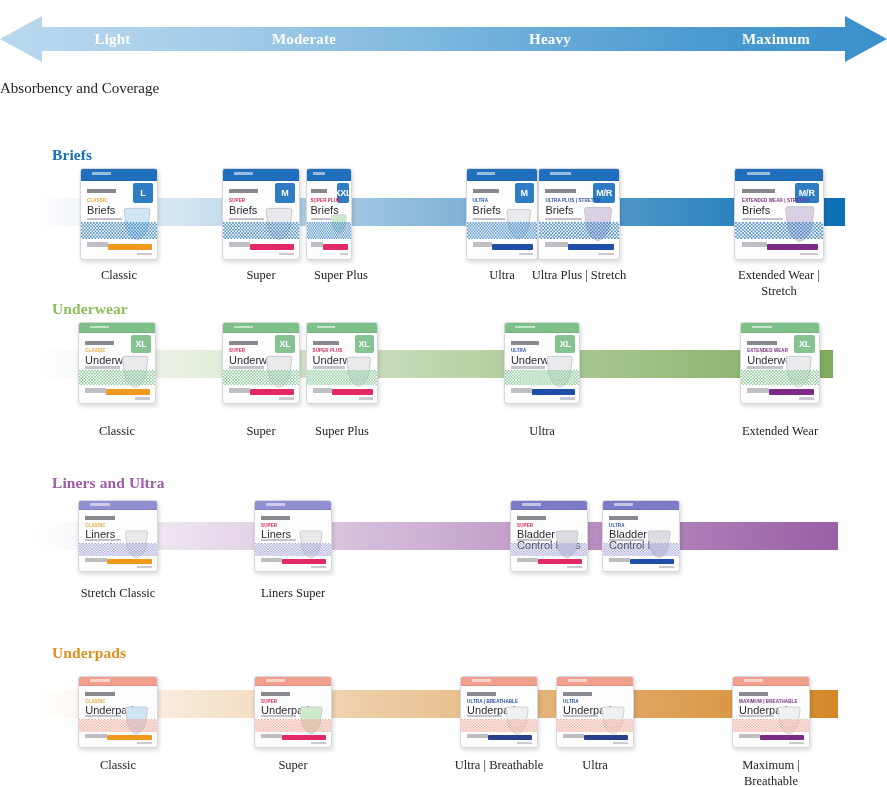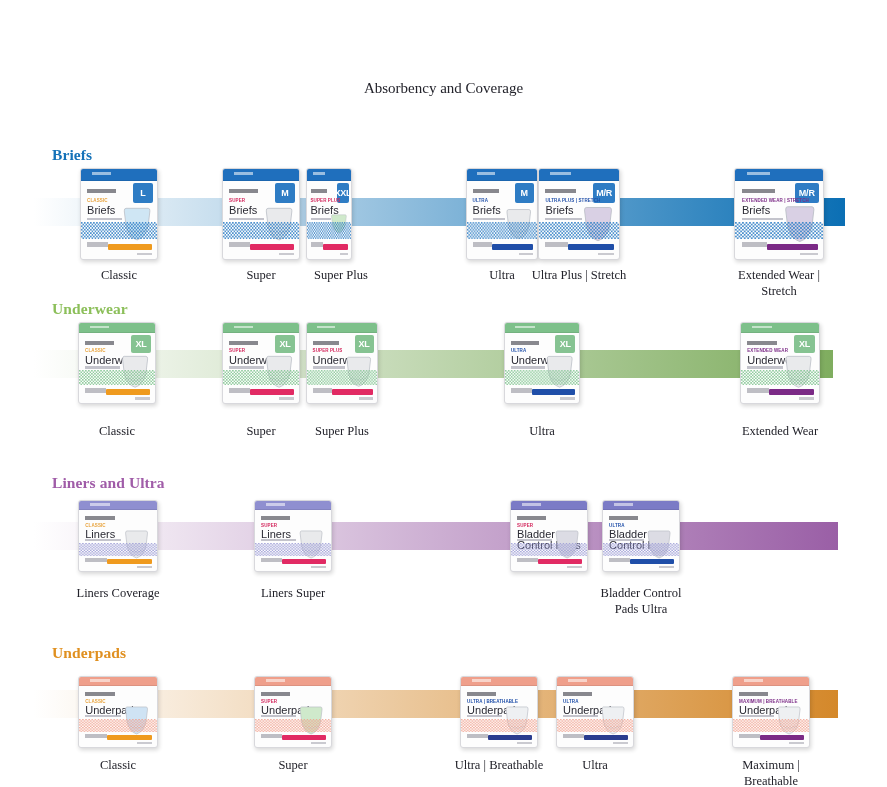--- a/index.html
+++ b/index.html
@@ -26,21 +26,21 @@
     text-align: center;
     letter-spacing: .2px;
   }
   .al-light    { position: absolute; left: 60px;  width: 105px; }
   .al-moderate { position: absolute; left: 245px; width: 118px; }
   .al-heavy    { position: absolute; left: 500px; width: 100px; }
   .al-maximum  { position: absolute; left: 720px; width: 112px; }
 
   .axis-caption {
     position: absolute; left: 0; top: 80px; width: 887px;
-    text-align: center;
+    text-align: left;
     font-family: "Liberation Serif", serif;
     font-size: 15px;
     color: #23232b;
   }
 
   
   .section { position: absolute; left: 0; width: 887px; }
   .section-title {
     position: absolute; left: 52px;
     font-family: "Liberation Serif", serif;
@@ -144,20 +144,40 @@
     color: #22222a;
     text-align: center;
     line-height: 1.25;
   }
 </style>
 </head>
 <body>
 
 <div class="page">
 
+  <div class="arrow-wrap">
+    <svg class="arrow-svg" viewBox="0 0 887 50" preserveAspectRatio="none">
+      <defs>
+        <linearGradient id="arrGrad" x1="0" y1="0" x2="1" y2="0">
+          <stop offset="0%" stop-color="#b9d8ed"></stop>
+          <stop offset="22%" stop-color="#a8cfe9"></stop>
+          <stop offset="50%" stop-color="#7bb6de"></stop>
+          <stop offset="78%" stop-color="#4c9bd1"></stop>
+          <stop offset="100%" stop-color="#3a90ca"></stop>
+        </linearGradient>
+      </defs>
+      <polygon points="0,25 42,2 42,13 845,13 845,2 887,25 845,48 845,37 42,37 42,48" fill="url(#arrGrad)"></polygon>
+    </svg>
+    <div class="arrow-labels">
+      <div class="arrow-label al-light">Light</div>
+      <div class="arrow-label al-moderate">Moderate</div>
+      <div class="arrow-label al-heavy">Heavy</div>
+      <div class="arrow-label al-maximum">Maximum</div>
+    </div>
+  </div>
 
   <div class="axis-caption">Absorbency and Coverage</div>
 
   <div id="sections-root">
       <div class="section" style="top: 140px; height: 168px;">
         <div class="band" style="top: 58px; width: 845px; background: linear-gradient(to right, rgb(255, 255, 255) 0%, rgb(255, 255, 255) 4%, rgb(11, 111, 180) 100%);"></div>
         <div class="section-title" style="top: 6px; color: rgb(21, 114, 184);">Briefs</div>
         <div class="products">
           <div class="product" style="left: 80px; top: 28px; width: 78px; height: 92px;">
             <div class="pack">
@@ -486,21 +506,21 @@
                       <rect x="2" y="2" width="2" height="2" fill="#9a9ad6" opacity="0.85"></rect>
                     </pattern>
                   </defs>
                   <rect width="100" height="20" fill="url(#p12)"></rect>
                 </svg></div>
               <div class="icons"></div>
               <div class="footbar" style="background:#ef9a1e"></div>
               <div class="sku"></div>
             </div>
           </div>
-          <div class="caption" style="left: 65px; top: 118px; width: 106px;">Liners Coverage</div>
+          <div class="caption" style="left: 65px; top: 118px; width: 106px;">Stretch Classic</div>
           <div class="product" style="left: 254px; top: 32px; width: 78px; height: 72px;">
             <div class="pack">
               <div class="captop" style="background:#8f8fd0"></div>
               <div class="brand"></div>
               <div class="tier" style="color:#d2245a">SUPER</div>
               <div class="pname">Liners</div>
               <div class="subline"></div>
               <div class="imgarea"><svg width="100%" height="100%" viewBox="0 0 40 44" preserveAspectRatio="xMidYMid meet">
                   <path d="M7 4 H33 Q35 4 35 7 L33 24 Q30 38 20 41 Q10 38 7 24 L5 7 Q5 4 7 4 Z" fill="#e9eaec" stroke="#b8bcc4" stroke-width="0.9"></path>
                   <path d="M11 30 Q20 36 29 30" fill="none" stroke="#c6cad2" stroke-width="0.8"></path>
@@ -563,21 +583,20 @@
                       <rect x="2" y="2" width="2" height="2" fill="#9a9ad6" opacity="0.85"></rect>
                     </pattern>
                   </defs>
                   <rect width="100" height="20" fill="url(#p15)"></rect>
                 </svg></div>
               <div class="icons"></div>
               <div class="footbar" style="background:#1f4ea8"></div>
               <div class="sku"></div>
             </div>
           </div>
-          <div class="caption" style="left: 589px; top: 118px; width: 104px;">Bladder Control Pads Ultra</div>
         </div>
       </div>
       <div class="section" style="top: 638px; height: 160px;">
         <div class="band" style="top: 52px; width: 838px; background: linear-gradient(to right, rgb(255, 255, 255) 0%, rgb(255, 255, 255) 4%, rgb(212, 136, 42) 100%);"></div>
         <div class="section-title" style="top: 6px; color: rgb(224, 144, 32);">Underpads</div>
         <div class="products">
           <div class="product" style="left: 78px; top: 38px; width: 80px; height: 72px;">
             <div class="pack">
               <div class="captop" style="background:#ef9f8b"></div>
               <div class="brand"></div>

